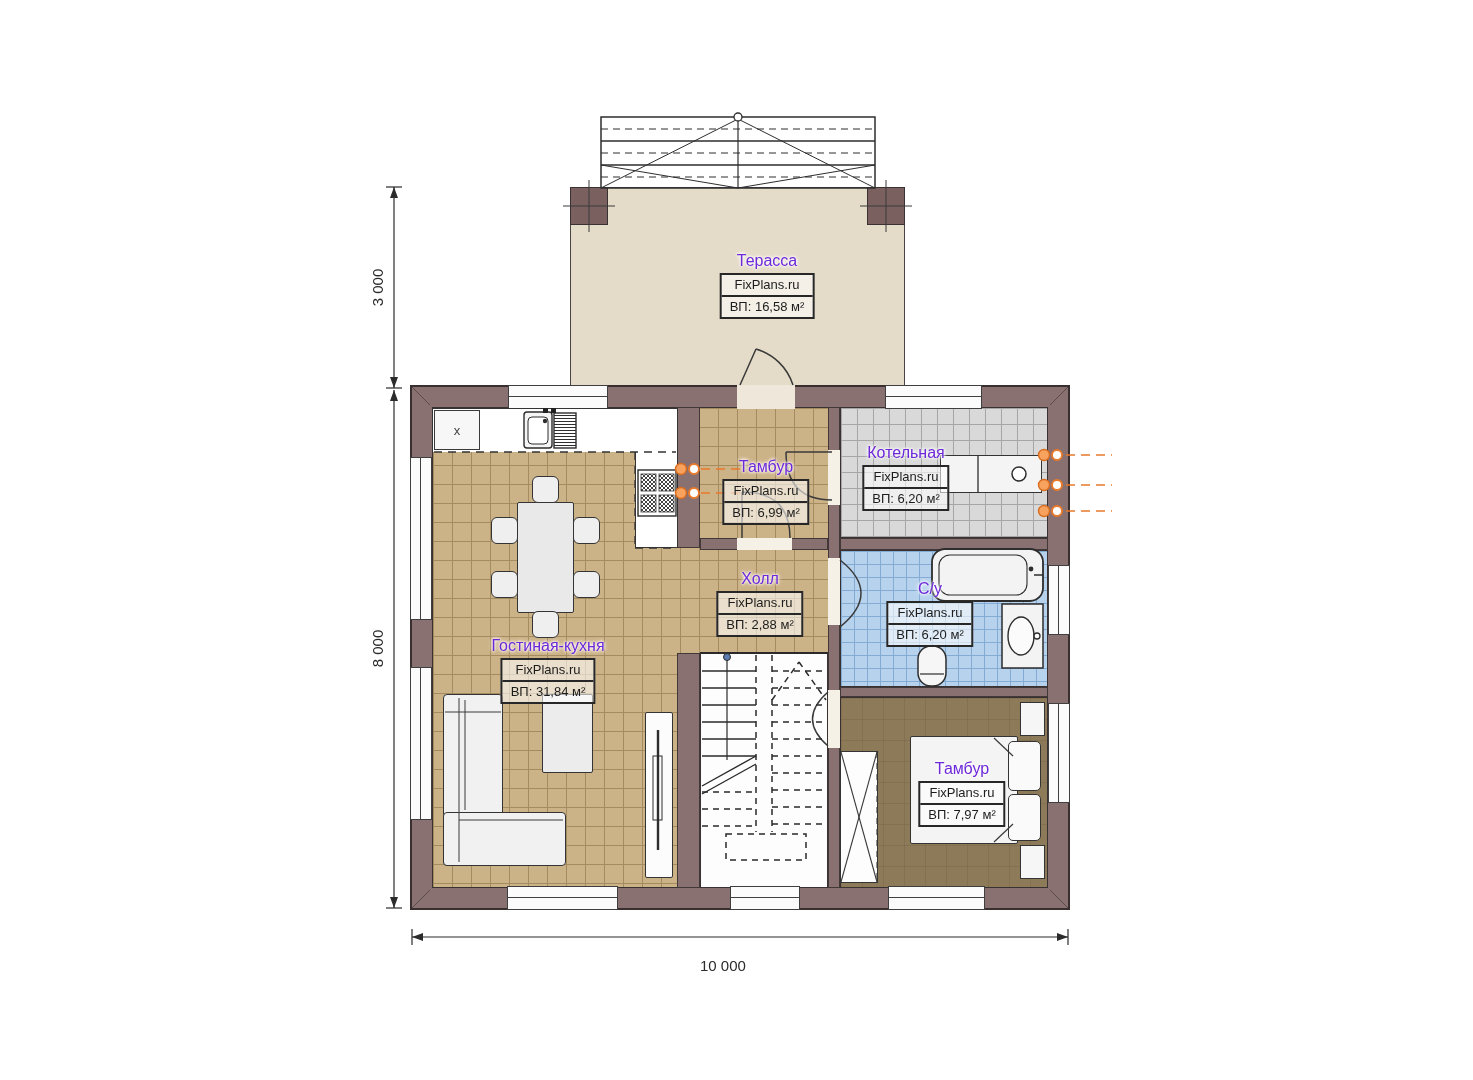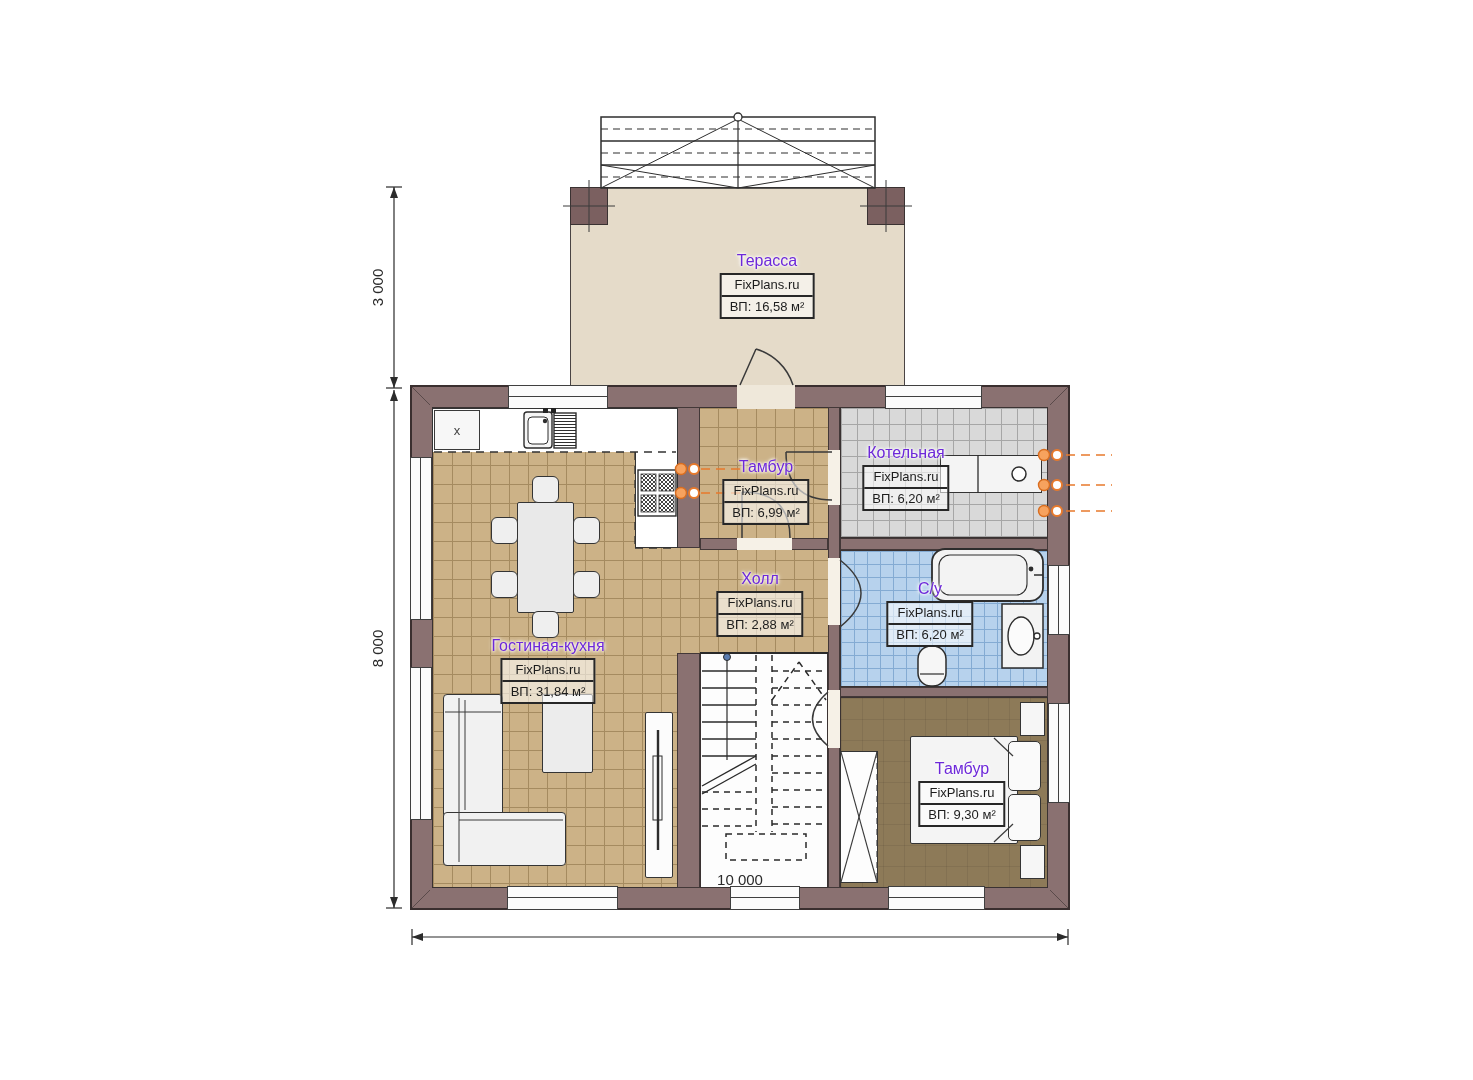--- a/index.html
+++ b/index.html
@@ -296,21 +296,21 @@
         <polygon points="394,390 390,401 398,401"></polygon>
         <polygon points="394,908 390,897 398,897"></polygon>
         <polygon points="412,937 423,933 423,941"></polygon>
         <polygon points="1068,937 1057,933 1057,941"></polygon>
       </g>
     </g>
   </svg>
 
   <div class="dim v" style="left:350px;top:279px;width:54px;text-align:center;">3 000</div>
   <div class="dim v" style="left:350px;top:640px;width:54px;text-align:center;">8 000</div>
-  <div class="dim" style="left:700px;top:871px;width:80px;text-align:center;">10 000</div>
+  <div class="dim" style="left:700px;top:957px;width:80px;">10 000</div>
 
   <div class="rlabel" style="left:767px;top:252px;">
     <div class="rname">Терасса</div>
     <div class="wm">
       <div class="row">FixPlans.ru</div>
       <div class="row">ВП: 16,58 м²</div>
     </div>
   </div>
 
   <div class="rlabel" style="left:766px;top:458px;">
@@ -350,17 +350,17 @@
     <div class="wm">
       <div class="row">FixPlans.ru</div>
       <div class="row">ВП: 31,84 м²</div>
     </div>
   </div>
 
   <div class="rlabel" style="left:962px;top:760px;">
     <div class="rname">Тамбур</div>
     <div class="wm">
       <div class="row">FixPlans.ru</div>
-      <div class="row">ВП: 9,30 м²</div>
+      <div class="row">ВП: 7,97 м²</div>
     </div>
   </div>
 
 </div>
 
 </body></html>

